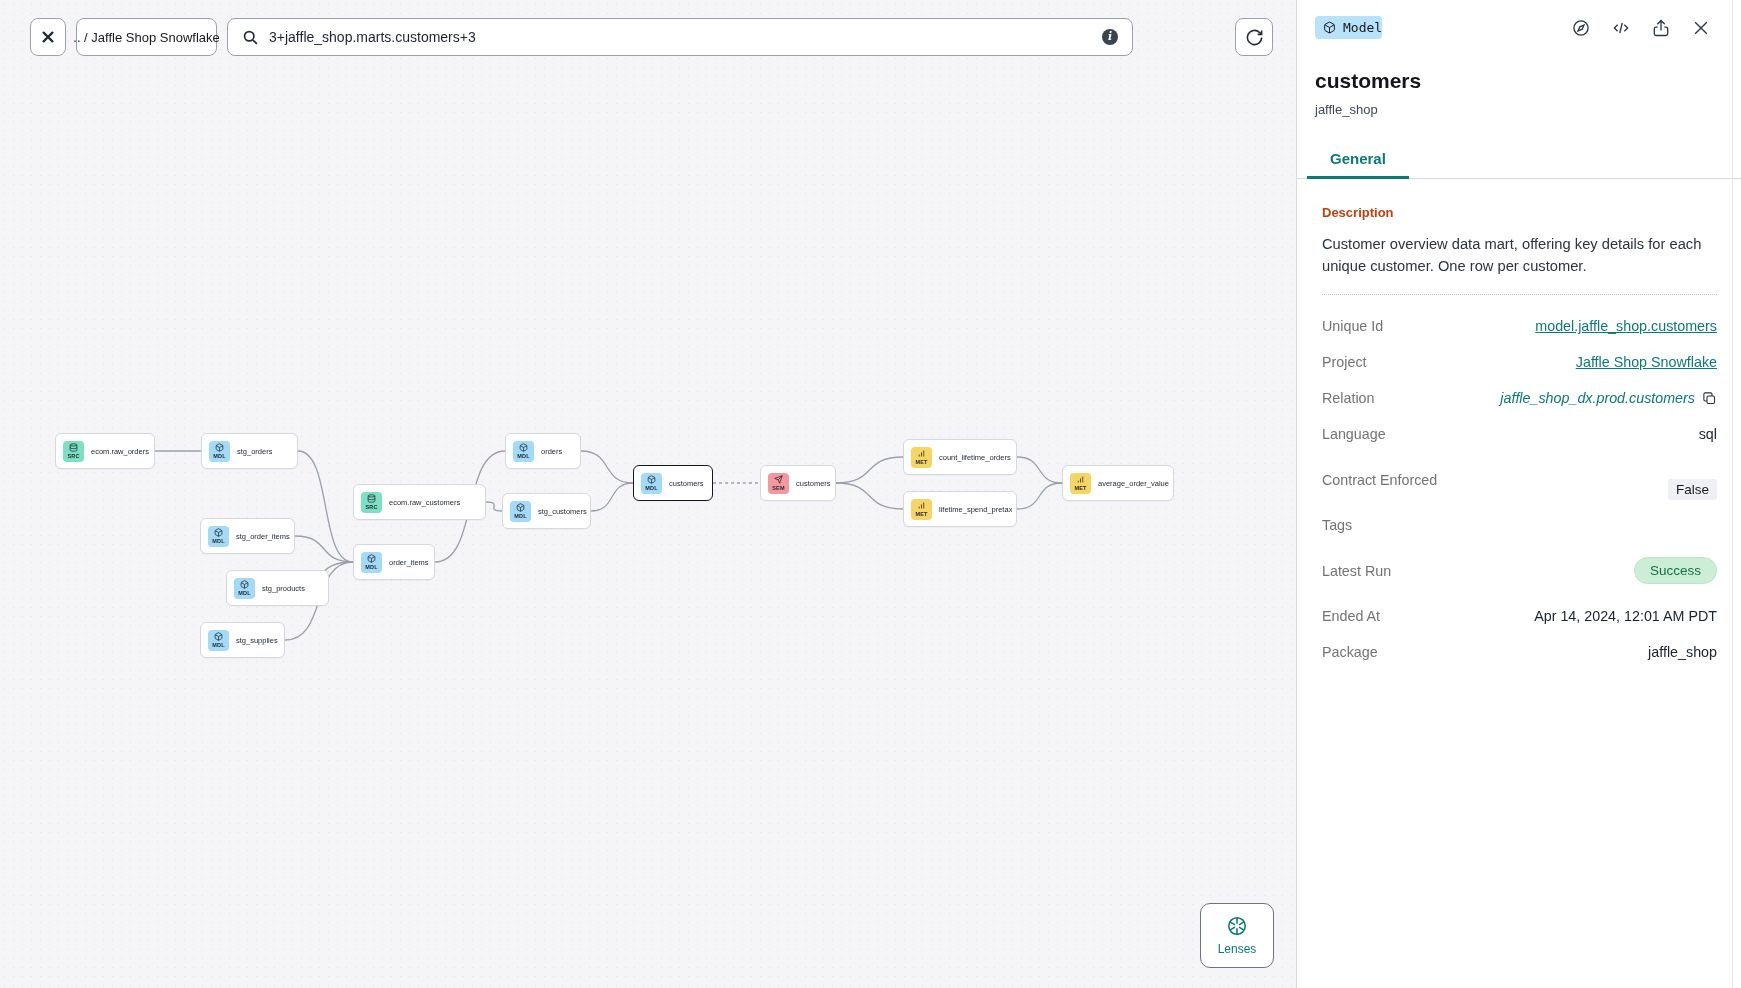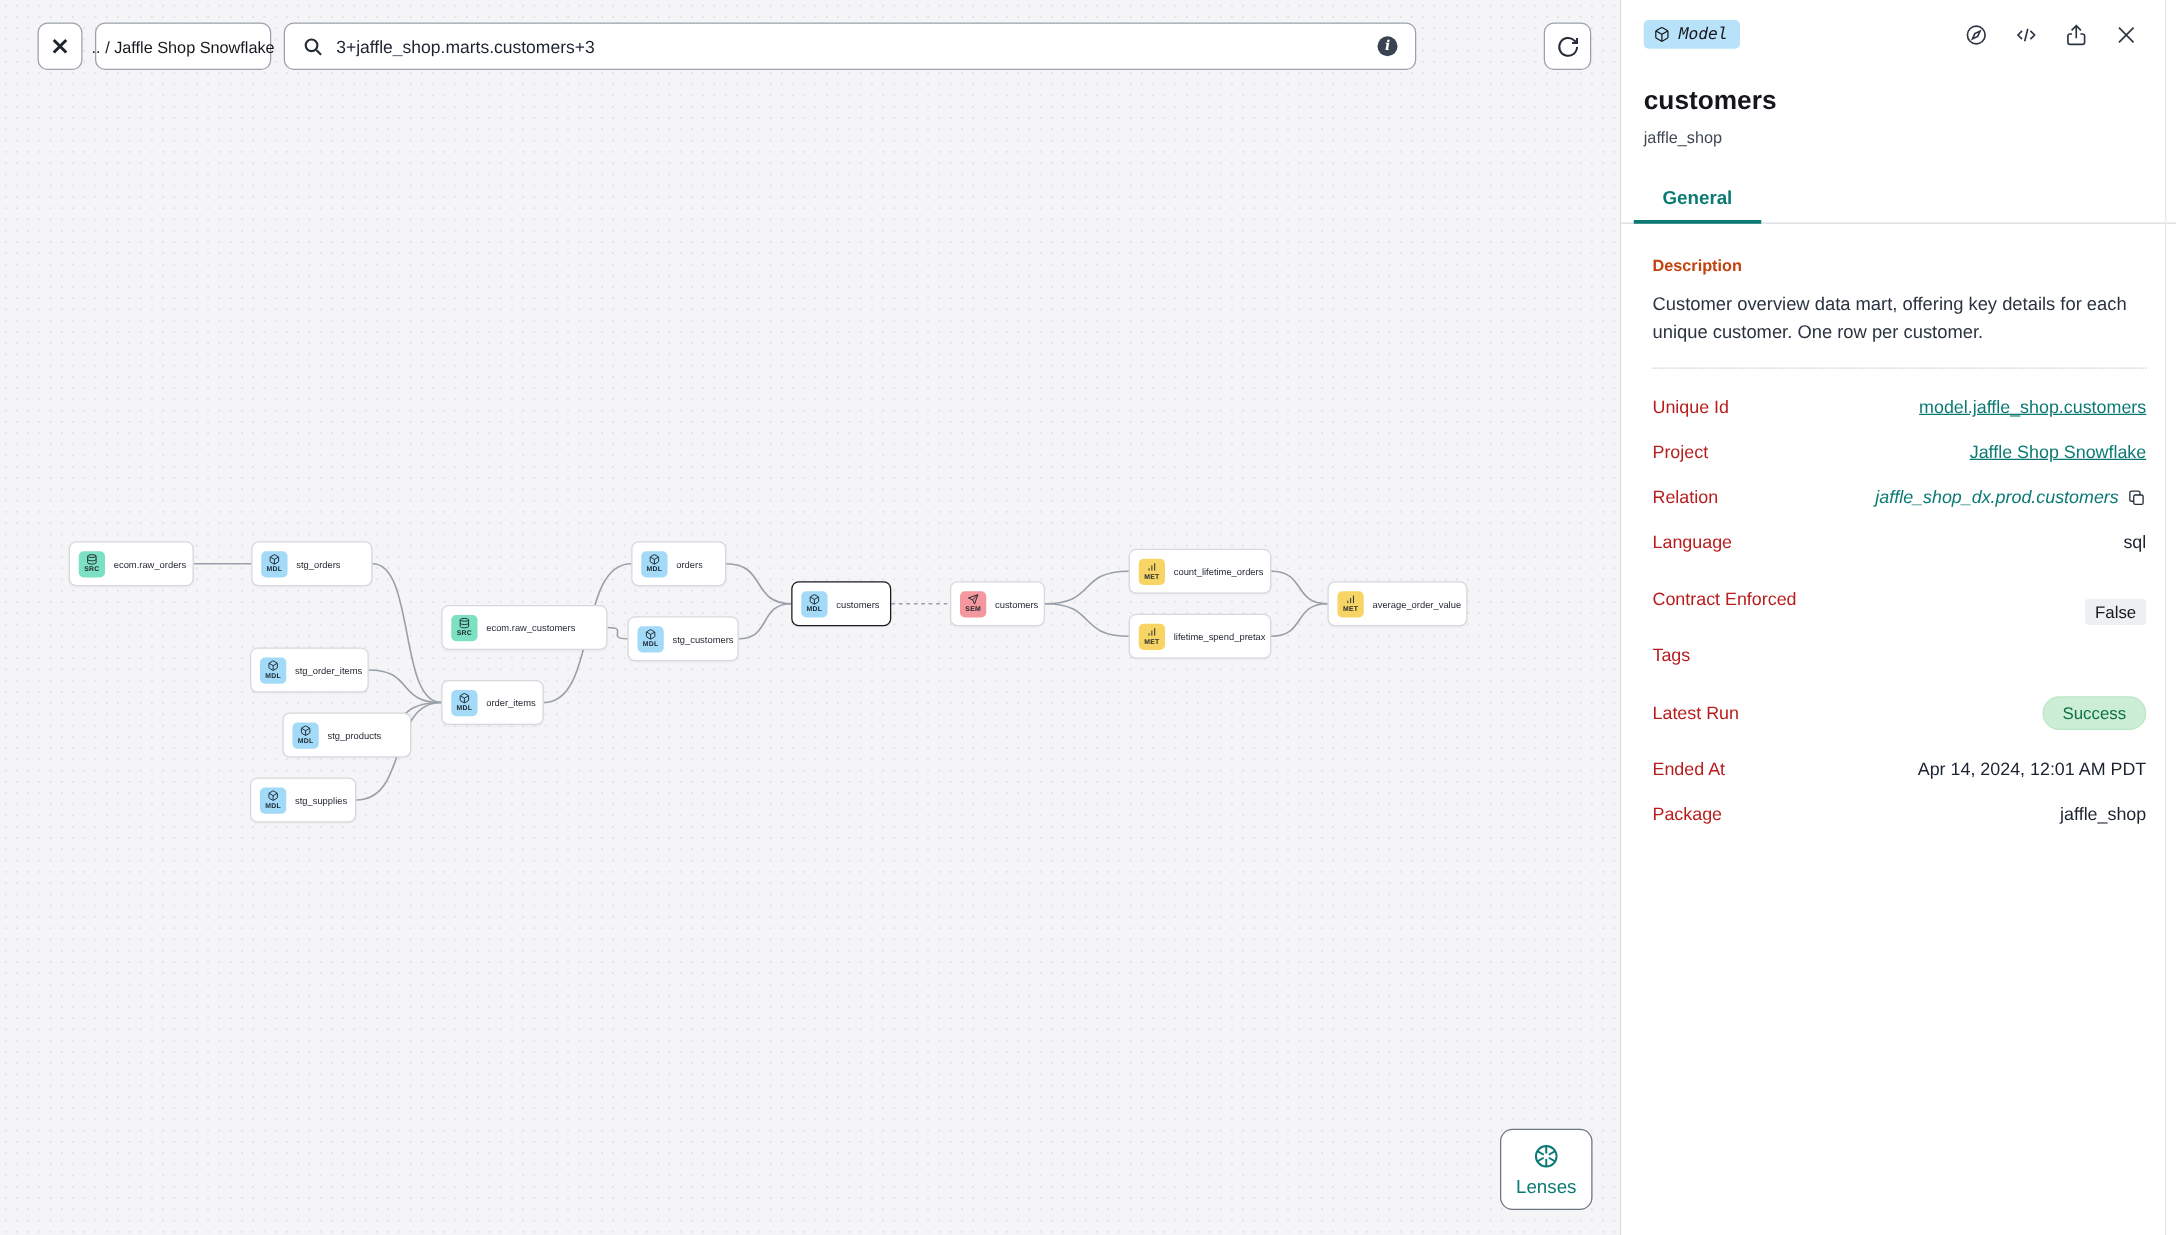--- a/index.html
+++ b/index.html
@@ -67,32 +67,32 @@
   .chip.SEM { background:var(--sem); }
   .node .nlabel { font-size:7.5px; color:#1f2630; white-space:nowrap; overflow:hidden; }
 
   
   .lenses {
     position:absolute; left:1200px; top:903px; width:74px; height:65px;
     background:#fff; border:1.5px solid #6b7480; border-radius:10px;
     display:flex; flex-direction:column; align-items:center; justify-content:center; gap:5px; cursor:pointer;
   }
   .lenses svg { width:22px; height:22px; stroke:var(--accent); stroke-width:1.7; fill:none; }
-  .lenses .ltext { font-size:15px; color:var(--accent); }
+  .lenses .ltext { font-size:12px; color:var(--accent); }
 
   
   .panel {
     position:absolute; left:1297px; top:0; width:444px; height:988px; background:#fff;
   }
   .panel-scroll-line { position:absolute; right:8px; top:0; width:1px; height:988px; background:#e5e7ea; }
   .phead { display:flex; align-items:center; justify-content:space-between; padding:16px 30px 0 18px; }
   .type-badge {
     display:inline-flex; align-items:center; gap:7px; background:var(--badge-blue);
-    border-radius:4px; padding:4px 10px 4px 8px;
-    font-family:"DejaVu Sans Mono", monospace; font-size:13px; color:#16181d;font-style:italic;
+    border-radius:4px; padding:4px 0 4px 8px;
+    font-family:"DejaVu Sans Mono", monospace; font-size:13px; color:#16181d;
   }
   .type-badge svg { width:13px; height:13px; stroke:#16181d; stroke-width:1.8; fill:none; }
   .picons { display:flex; align-items:center; gap:19px; }
   .picons .ic { width:21px; height:21px; cursor:pointer; display:flex; align-items:center; justify-content:center; }
   .picons svg { width:20px; height:20px; stroke:#2d3643; stroke-width:1.6; fill:none; }
 
   .ptitle { padding:0 24px 0 18px; margin-top:30px; font-size:21px; font-weight:bold; color:#14161b; }
   .psub { padding:0 24px 0 18px; margin-top:9px; font-size:13px; color:#3f4854; }
 
   .tabs { margin-top:27px; padding-left:10px; border-bottom:1px solid #d8dbe0; }
@@ -102,21 +102,21 @@
   }
 
   .pcontent { padding:26px 24px 0 25px; }
   .sec-label { font-size:13px; font-weight:bold; color:#c2410c; }
   .desc { margin-top:13px; width:398px; font-size:14.7px; line-height:1.5; color:#2a3340; }
   .dotline { margin-top:17px; border-bottom:1px dotted #c3c7ce; }
 
   .fields { margin-top:20px; }
   .frow { display:flex; align-items:center; justify-content:space-between; min-height:22px; margin-bottom:14px; }
   .frow.gap-before { margin-top:21px; }
-  .flabel { font-size:14.3px; color:#b91c1c; flex:none; }
+  .flabel { font-size:14.3px; color:#737373; flex:none; }
   .fval { font-size:14.3px; color:#1b2330; text-align:right; }
   a.fval.link { color:var(--accent); text-decoration:underline; cursor:pointer; }
   .fval.teal { color:var(--accent); display:inline-flex; align-items:center; gap:7px;font-style:italic; }
   .fval.teal svg { width:15px; height:15px; stroke:#273039; stroke-width:1.7; fill:none; cursor:pointer; }
   .badge-gray { background:#eef0f3; color:#16181d; font-size:13.5px; padding:3px 8px; border-radius:3px;margin-top:20px; }
   .badge-green {
     background:var(--success-bg); color:var(--success-text); font-size:13.5px;
     padding:5px 15px; border-radius:999px; border:1px solid #b9e6c6;
   }
 </style>

